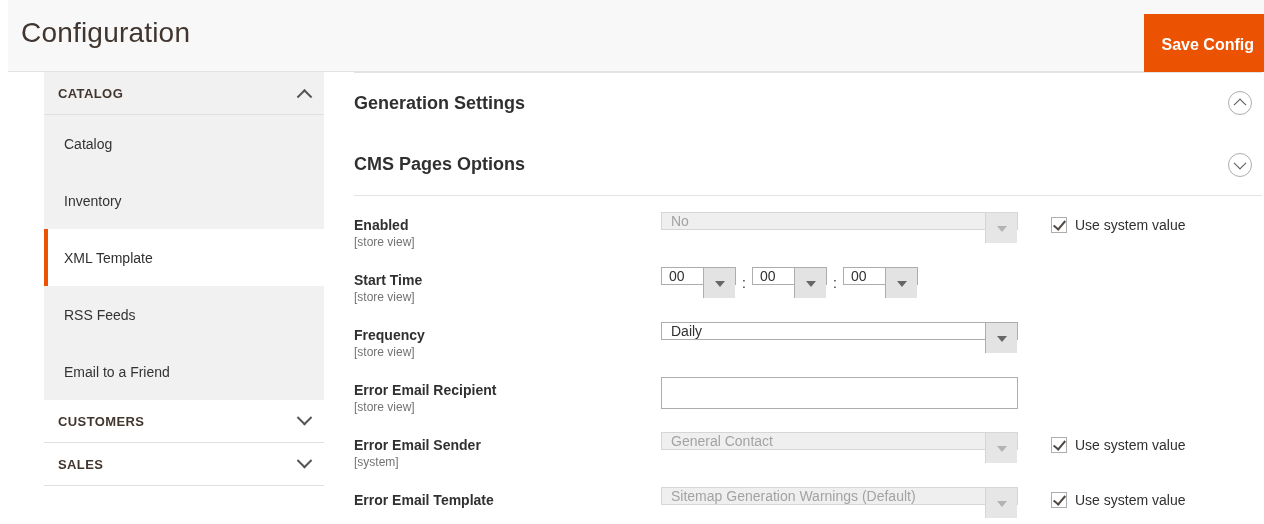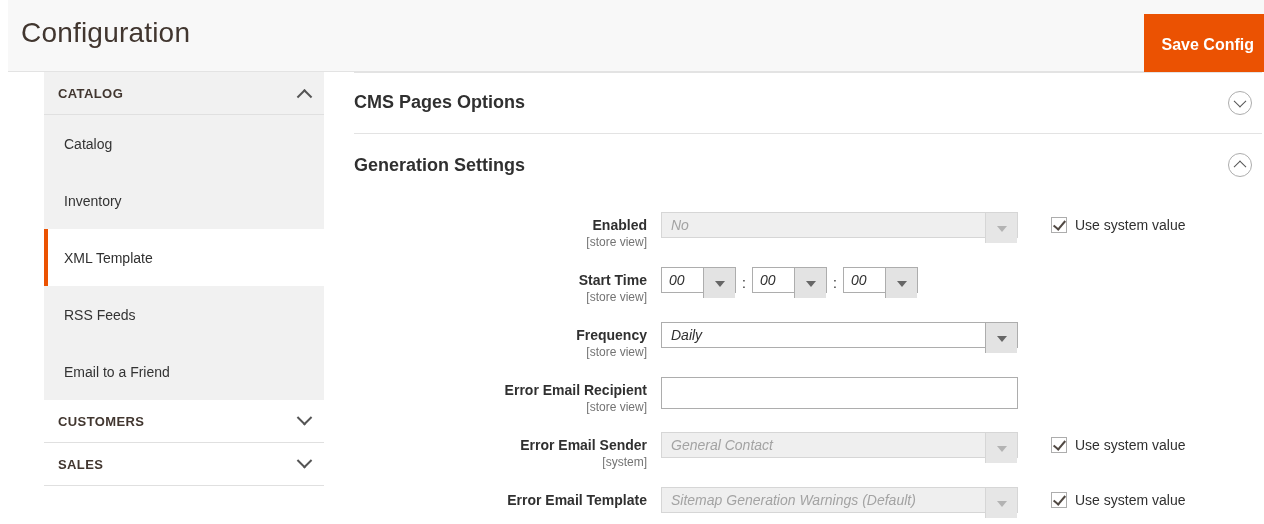--- a/index.html
+++ b/index.html
@@ -142,21 +142,21 @@
   
   .fieldset { padding-top: 16px; }
   .field-row {
     position: relative;
     height: 55px;
     display: flex; align-items: flex-start;
   }
   .field-label-col {
     width: 307px;
     padding-right: 14px;
-    text-align: right;
+    text-align: left;
     padding-top: 5px;
   }
   .field-label {
     display: block;
     font-size: 14px; font-weight: bold; color: #303030;
     line-height: 17px;
   }
   .field-scope {
     display: block;
     font-size: 12px; color: #737373;
@@ -164,25 +164,24 @@
   }
   .field-control-col {
     position: relative;
     padding-top: 0px;
   }
 
   
   .sel {
     position: relative;
     display: inline-flex; align-items: center;
-    height: 26px;
+    height: 18px;
     border: 1px solid #adadad;
     background: #ffffff;
     vertical-align: top;
-    font-style: italic;
   }
   .sel .sel-value {
     padding: 0 9px;
     font-size: 14px; color: #303030;
     line-height: 30px;
     white-space: nowrap; overflow: hidden;
   }
   .sel .sel-arrow {
     position: absolute; right: 0; top: 0;
     width: 32px; height: 30px;
@@ -300,30 +299,30 @@
     <div class="nav-section-title plain">
       <span class="sec-label">SALES</span>
       <span class="chev down"></span>
     </div>
 
   </div>
 
   <div class="config-main">
     <div class="top-rule"></div>
 
+    <div class="collapsible-head expanded">
+      <span class="sec-heading">Generation Settings</span>
+      <span class="circle-toggle up"></span>
+    </div>
+
     <div class="collapsible-head">
       <span class="sec-heading">CMS Pages Options</span>
       <span class="circle-toggle down"></span>
     </div>
 
-    <div class="collapsible-head expanded">
-      <span class="sec-heading">Generation Settings</span>
-      <span class="circle-toggle up"></span>
-    </div>
-
     <div class="fieldset">
 
       <div class="field-row">
         <div class="field-label-col">
           <span class="field-label">Enabled</span>
           <span class="field-scope">[store view]</span>
         </div>
         <div class="field-control-col">
           <div class="sel wide disabled">
             <span class="sel-value">No</span>

